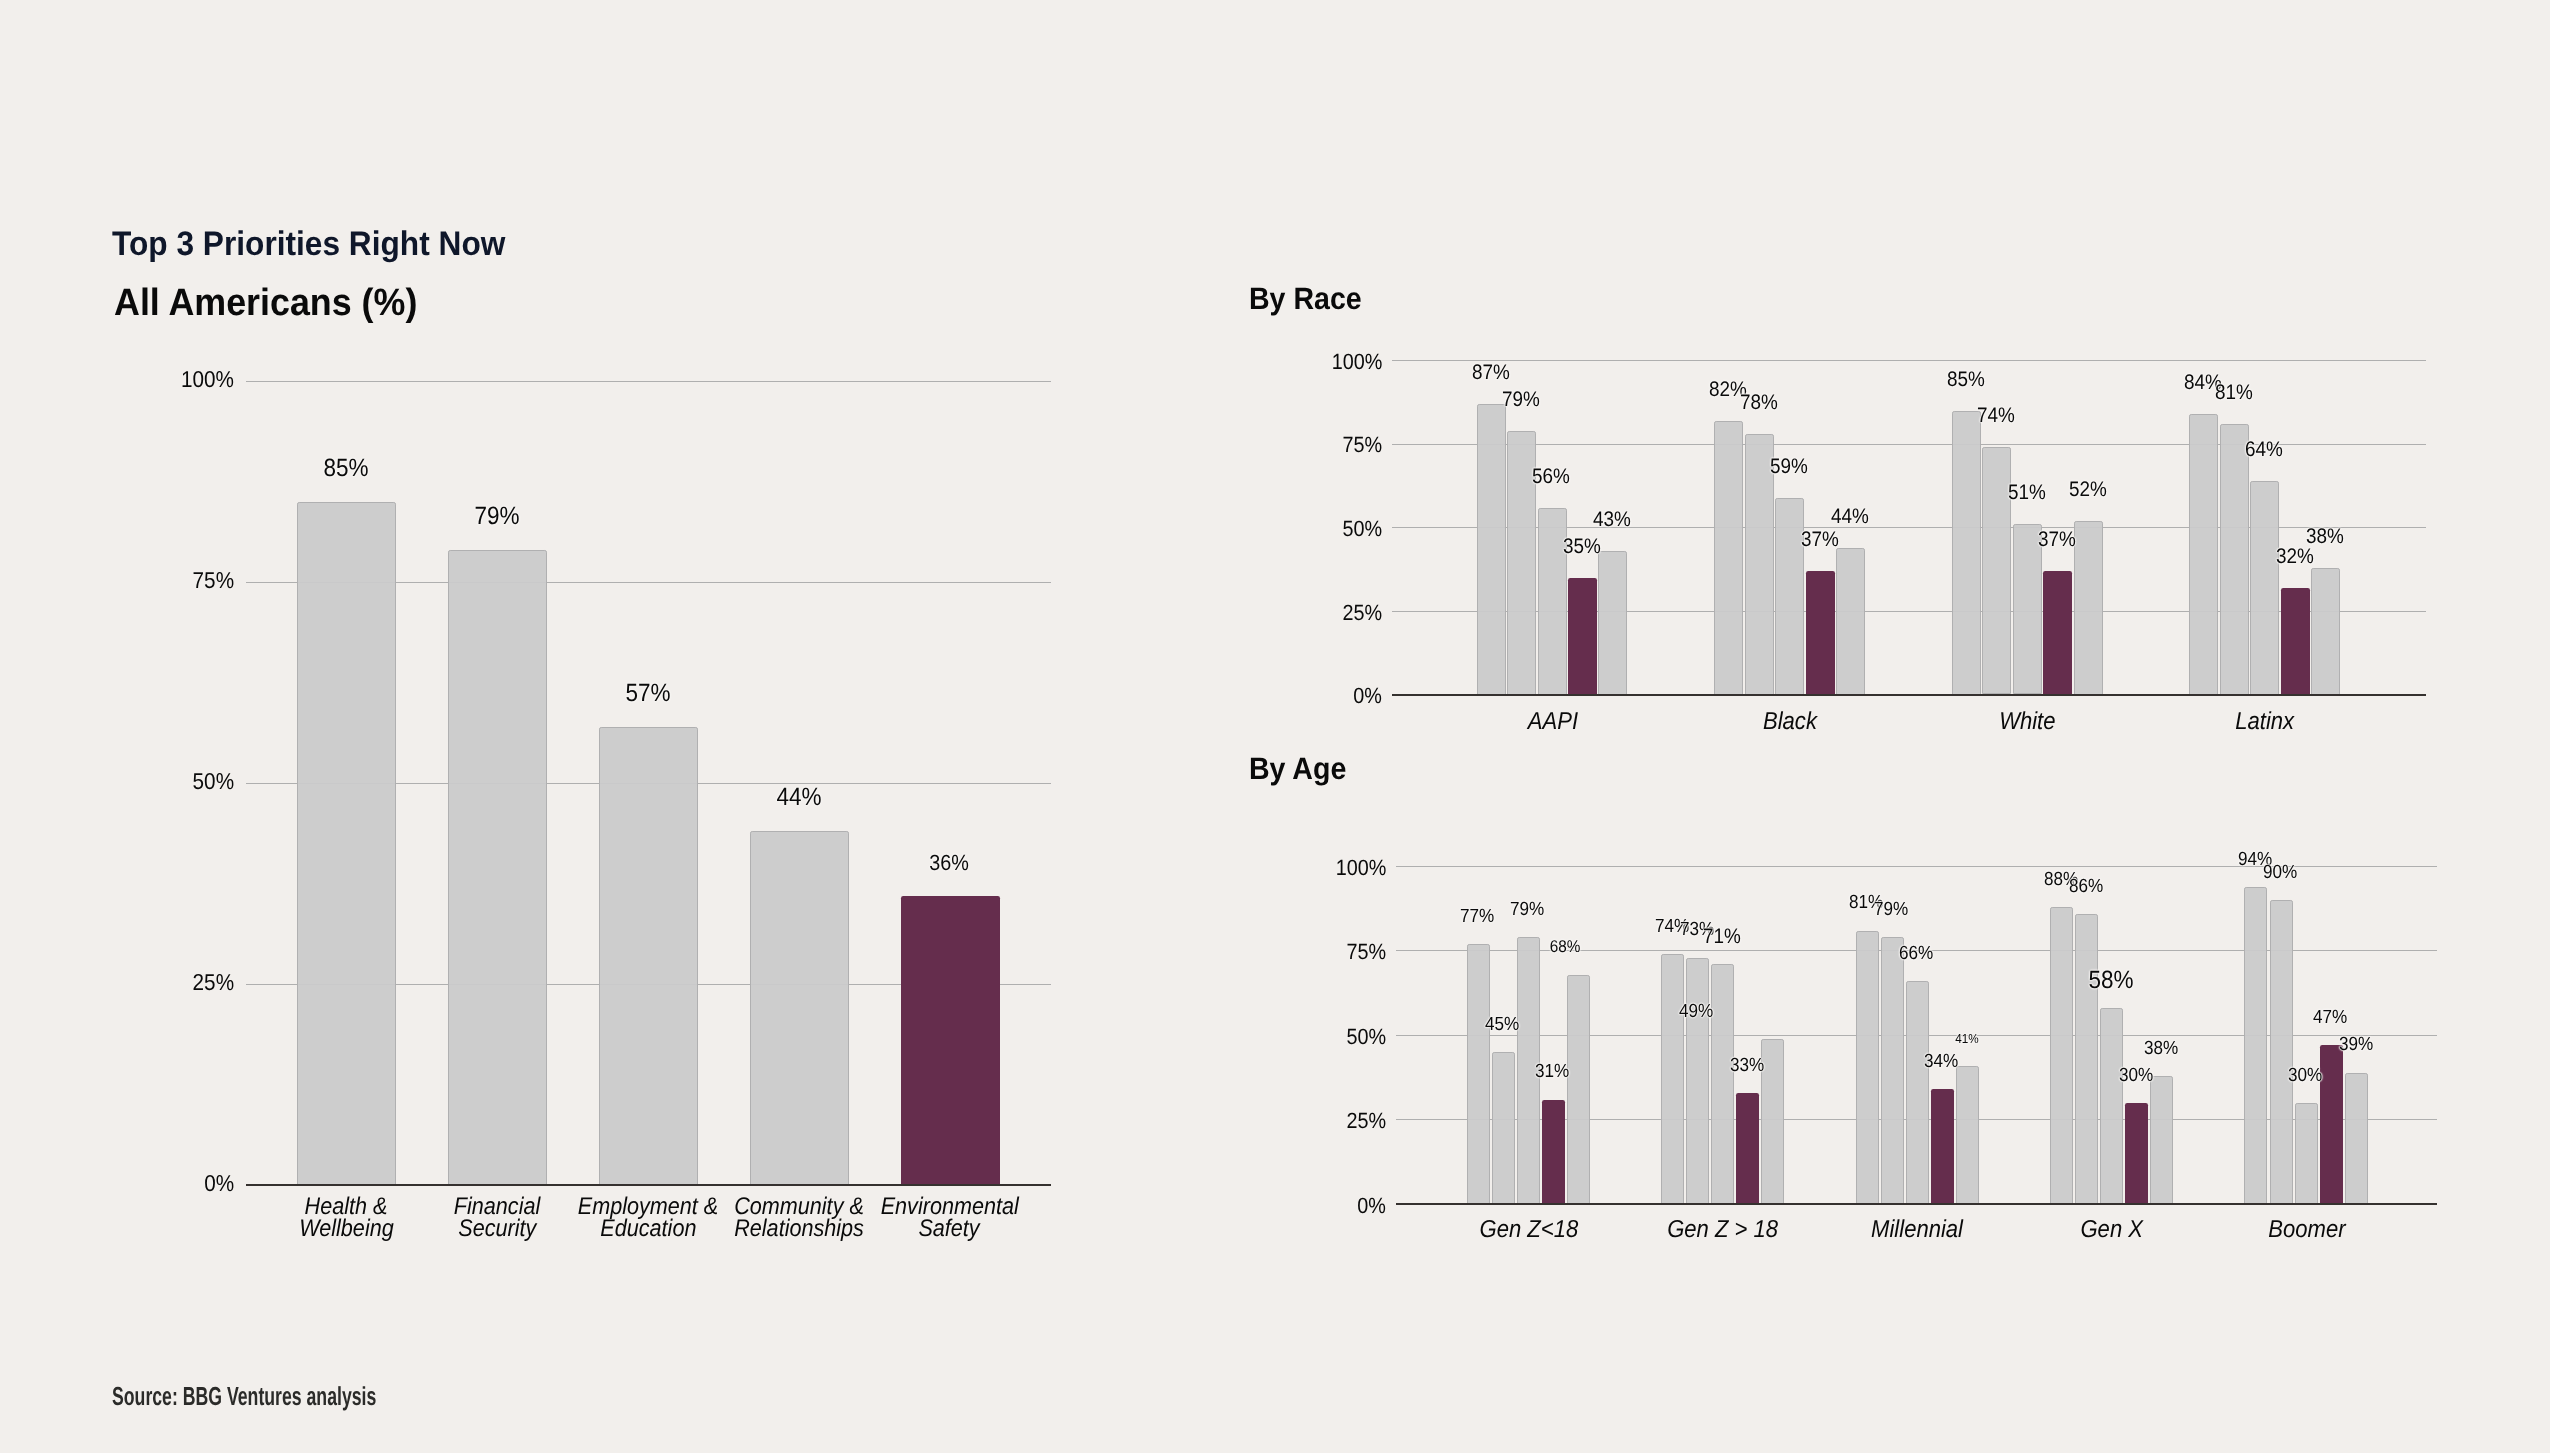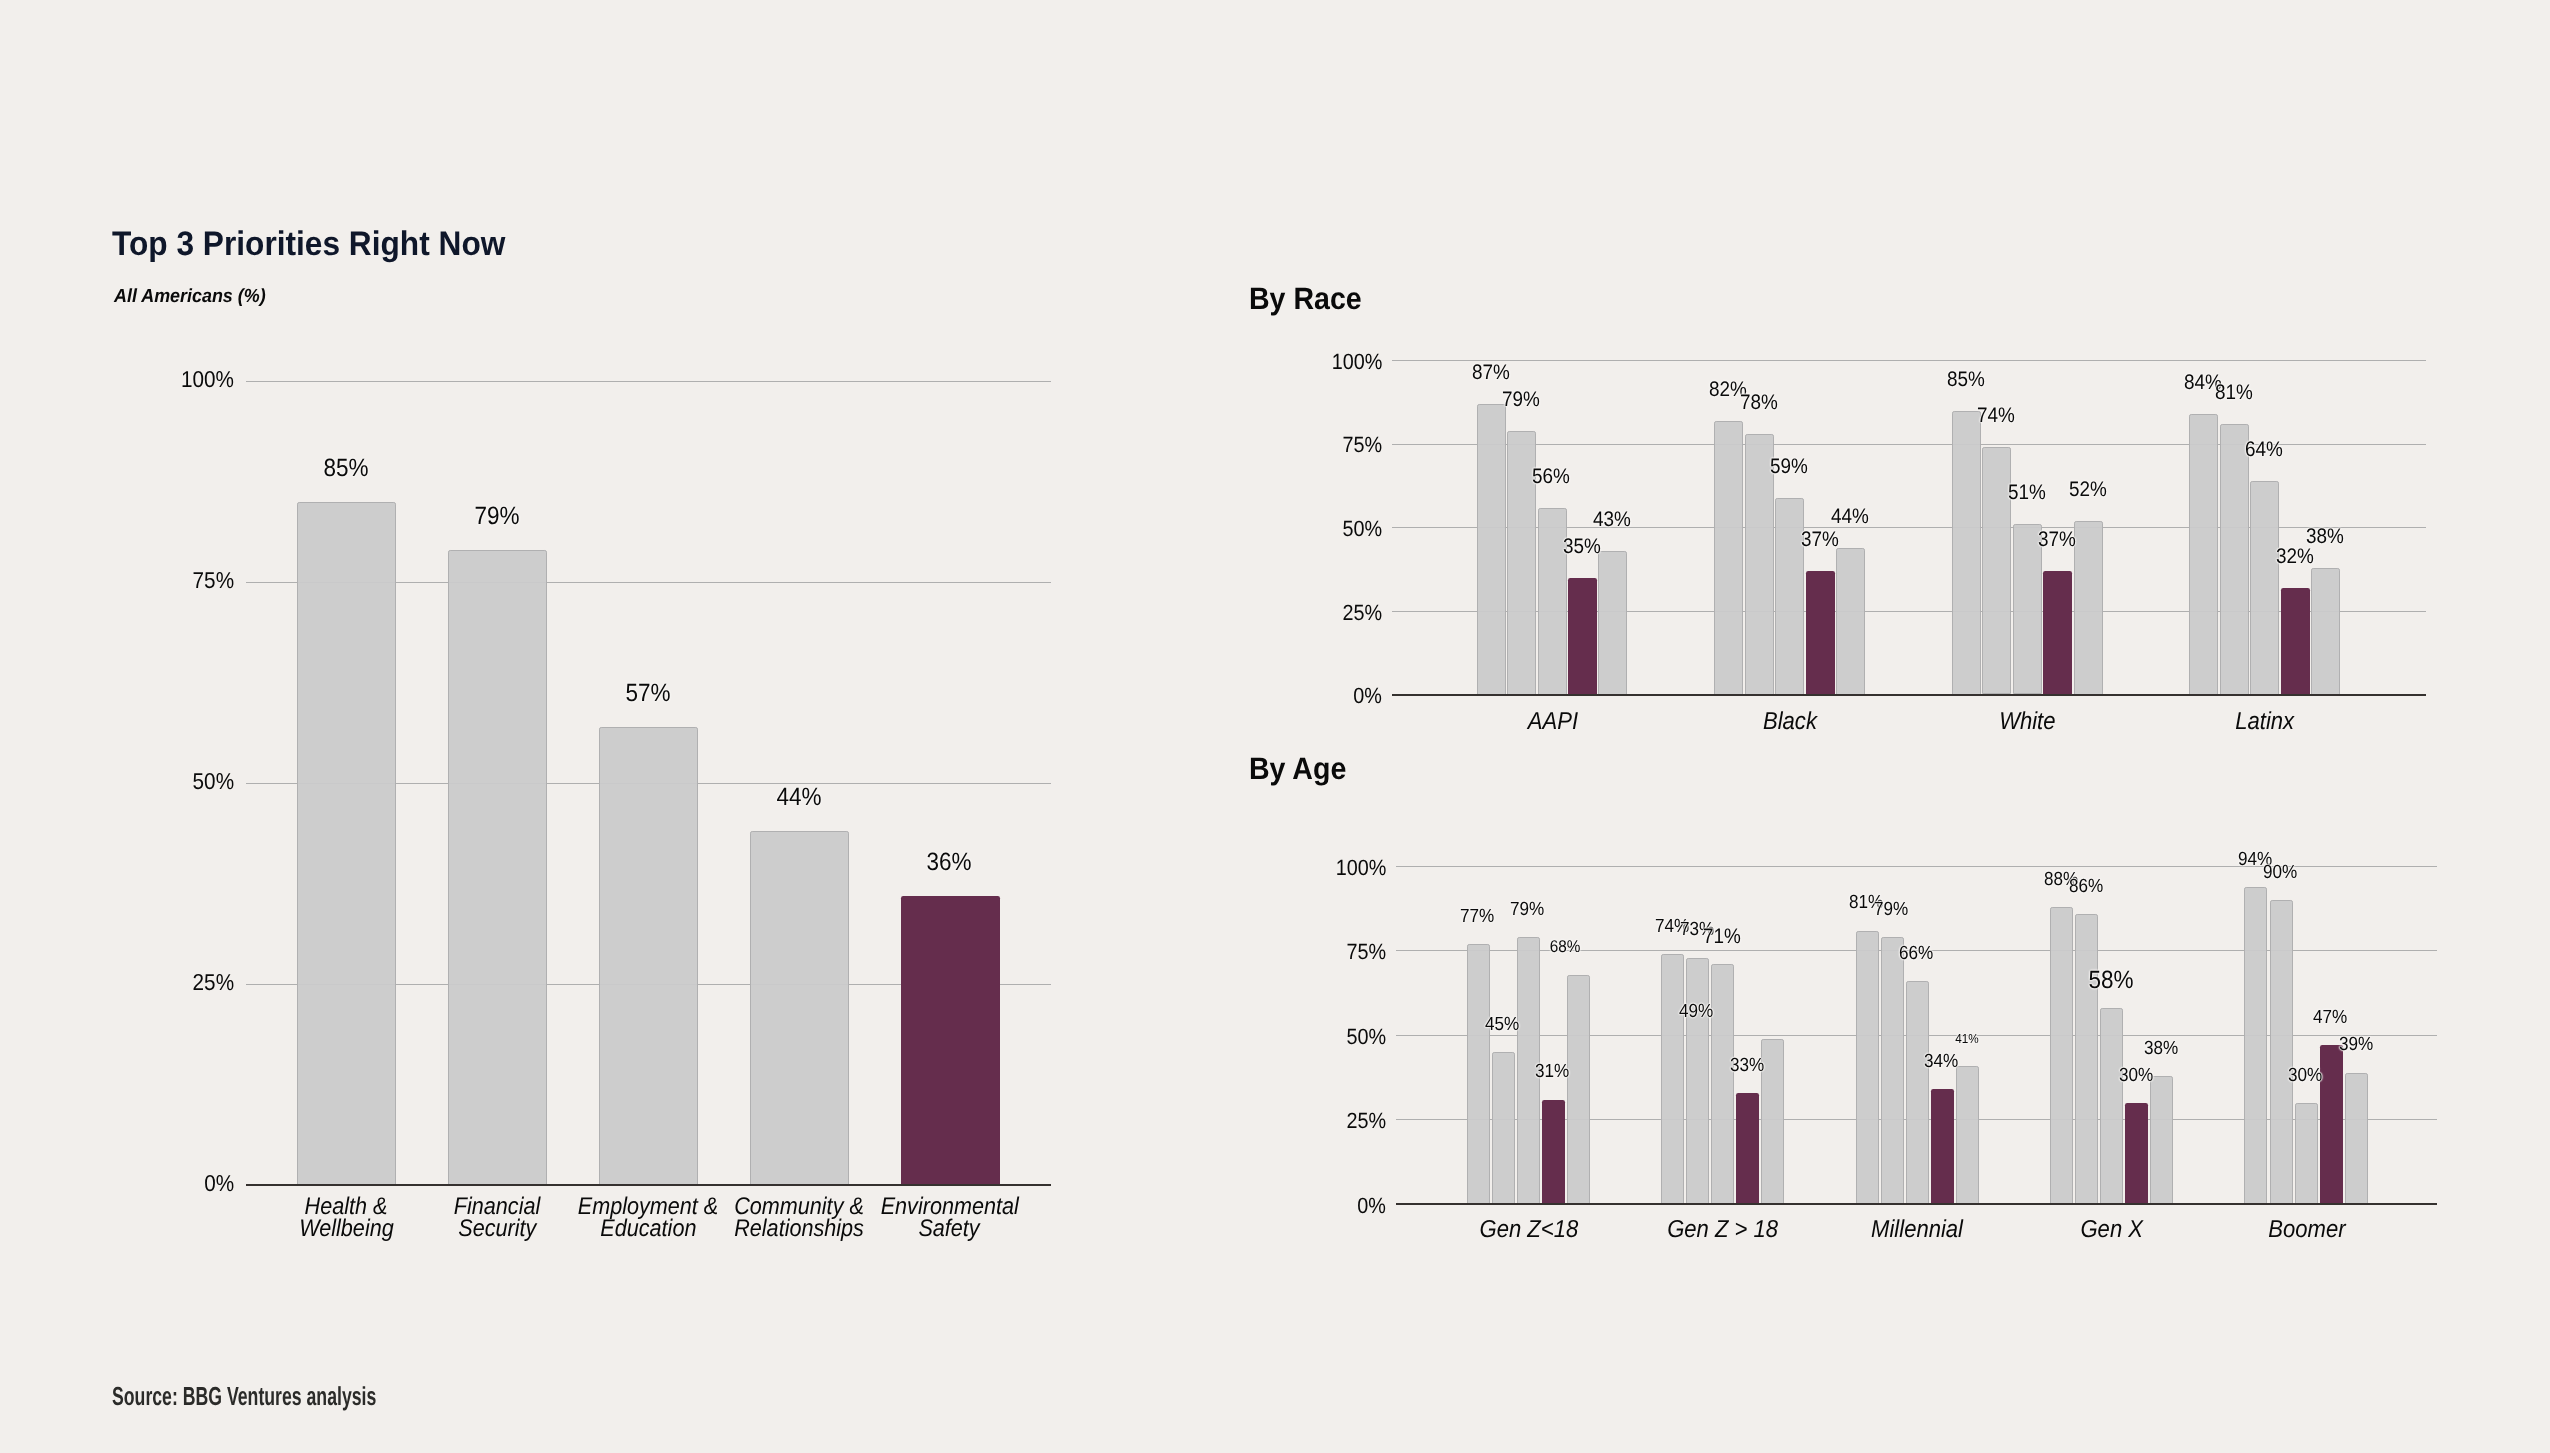--- a/index.html
+++ b/index.html
@@ -21,23 +21,22 @@
   
   #main-title{
     left:112px; top:225px;
     font-size:34px; font-weight:bold; color:#0f172a;
     line-height:0.69;
     margin-top:8px;
   }
   #main-title .nw{transform:scaleX(0.931);transform-origin:0 0;}
   #left-subtitle{
     left:114px; top:290px;
-    font-size:19px; font-weight:bold; color:#0a0a0a;
+    font-size:38px; font-weight:bold; color:#0a0a0a;
     line-height:0.69;
-    font-style:italic;
   }
   #left-subtitle .nw{transform:scaleX(0.943);transform-origin:0 0;}
   .panel-title{
     font-size:31px; font-weight:bold; color:#0a0a0a; line-height:0.69;
   }
   .panel-title .nw{transform:scaleX(0.921);transform-origin:0 0;}
   #byrace-title{left:1249px; top:288px;}
   #byage-title{left:1249px; top:758px;}
   #source-note{
     left:112px; top:1388px;
@@ -90,21 +89,21 @@
       <div class="xlabel" style="left: 386px; top: 1221px; width: 223px; font-size: 24px; line-height: 16.4px;"><span class="nw">Security</span></div>
       <div class="bar" style="left: 599px; top: 727px; width: 99px; height: 458px; background: rgba(202, 202, 203, 0.95); border: 0.6px solid rgb(176, 176, 177);"></div>
       <div class="vlabel" style="left: 537px; top: 685px; width: 223px; font-size: 25px; line-height: 17px;"><span class="nw">57%</span></div>
       <div class="xlabel" style="left: 537px; top: 1199px; width: 223px; font-size: 24px; line-height: 16.4px;"><span class="nw">Employment &amp;</span></div>
       <div class="xlabel" style="left: 537px; top: 1221px; width: 223px; font-size: 24px; line-height: 16.4px;"><span class="nw">Education</span></div>
       <div class="bar" style="left: 750px; top: 831px; width: 99px; height: 354px; background: rgba(202, 202, 203, 0.95); border: 0.6px solid rgb(176, 176, 177);"></div>
       <div class="vlabel" style="left: 688px; top: 789px; width: 223px; font-size: 25px; line-height: 17px;"><span class="nw">44%</span></div>
       <div class="xlabel" style="left: 688px; top: 1199px; width: 223px; font-size: 24px; line-height: 16.4px;"><span class="nw">Community &amp;</span></div>
       <div class="xlabel" style="left: 688px; top: 1221px; width: 223px; font-size: 24px; line-height: 16.4px;"><span class="nw">Relationships</span></div>
       <div class="bar" style="left: 901px; top: 896px; width: 99px; height: 289px; background: rgb(101, 45, 77); border: none;"></div>
-      <div class="vlabel" style="left: 838px; top: 854px; width: 223px; font-size: 25px; line-height: 17px;"><span class="nw">36%</span></div>
+      <div class="vlabel" style="left: 838px; top: 854px; width: 223px; font-size: 22px; line-height: 17px;"><span class="nw">36%</span></div>
       <div class="xlabel" style="left: 838px; top: 1199px; width: 223px; font-size: 24px; line-height: 16.4px;"><span class="nw">Environmental</span></div>
       <div class="xlabel" style="left: 838px; top: 1221px; width: 223px; font-size: 24px; line-height: 16.4px;"><span class="nw">Safety</span></div>
     </div>
   <div class="abs" id="chart-race">
       <div class="axisline" style="left: 1392px; top: 694px; width: 1034px; background: rgb(53, 49, 47);"></div>
       <div class="ytick" style="left: 1215px; top: 688px; width: 167px; font-size: 22px; line-height: 15px;"><span class="nw">0%</span></div>
       <div class="gridline" style="left: 1392px; top: 611px; width: 1034px; background: rgb(175, 175, 175);"></div>
       <div class="ytick" style="left: 1215px; top: 605px; width: 167px; font-size: 22px; line-height: 15px;"><span class="nw">25%</span></div>
       <div class="gridline" style="left: 1392px; top: 527px; width: 1034px; background: rgb(175, 175, 175);"></div>
       <div class="ytick" style="left: 1215px; top: 521px; width: 167px; font-size: 22px; line-height: 15px;"><span class="nw">50%</span></div>

